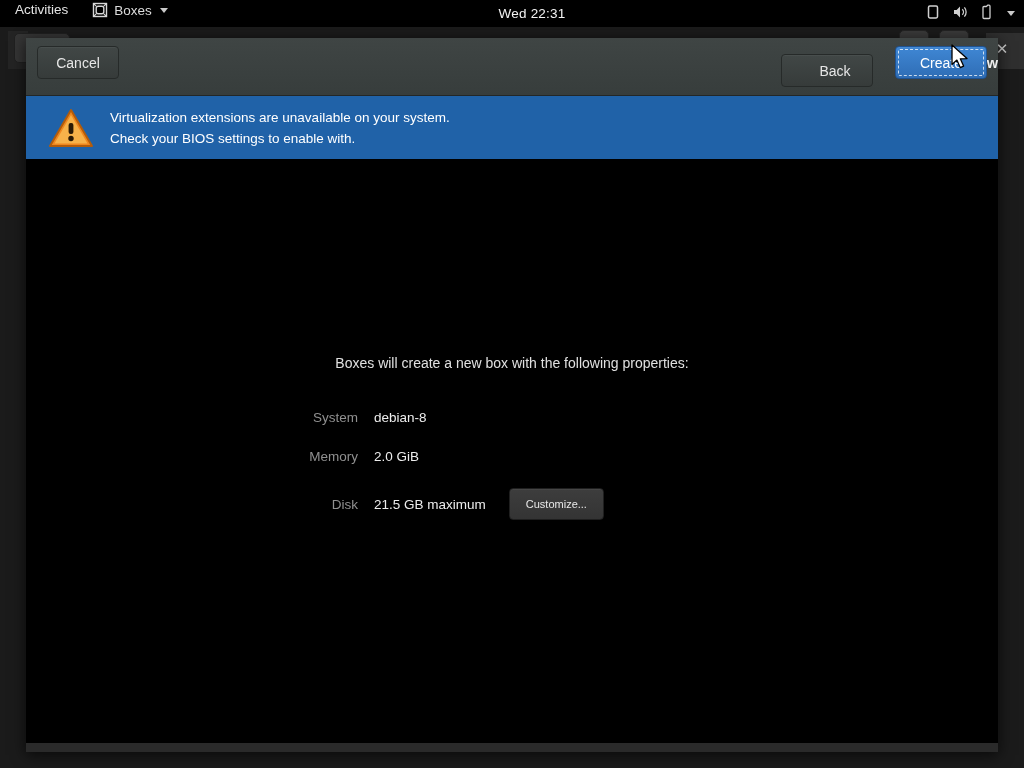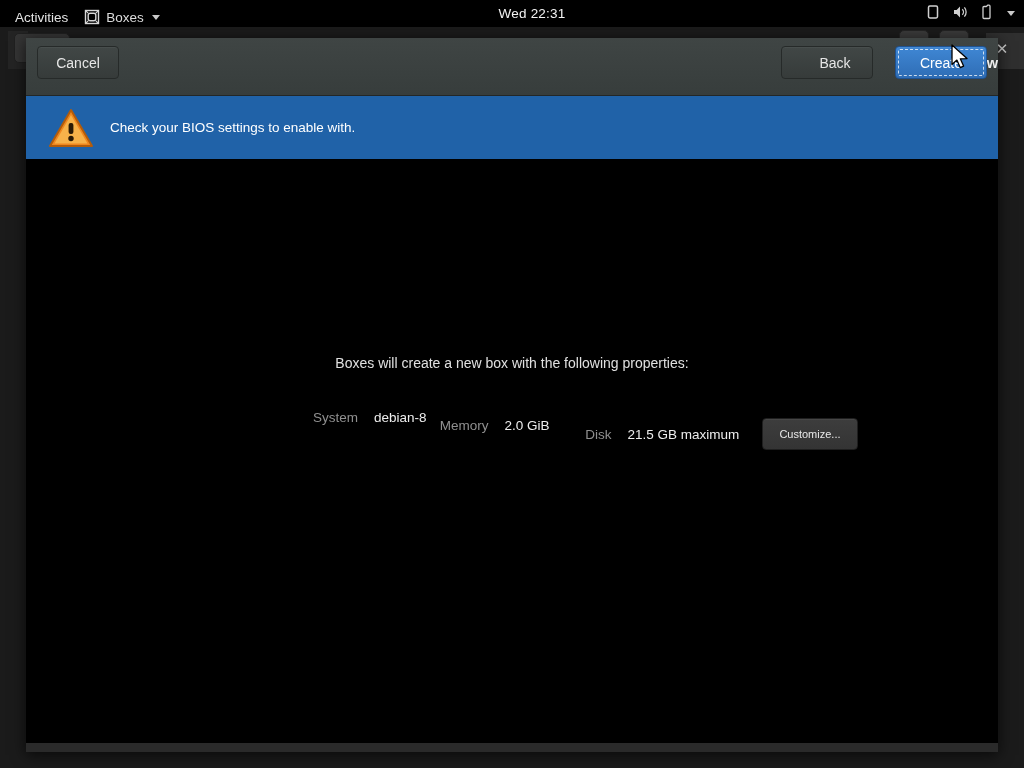--- a/index.html
+++ b/index.html
@@ -18,21 +18,21 @@
   
   #topbar {
     position: absolute; left: 0; top: 0;
     width: 1024px; height: 27px;
     background: #000000;
     color: #d6d6d6;
     font-size: 13.5px;
   }
   #topbar-left {
     position: absolute; left: 10px; top: 0; height: 27px;
-    display: flex; align-items: flex-end; gap: 6px;
+    display: flex; align-items: flex-start; gap: 14px;
   }
   .tb-item {
     display: flex; align-items: center; gap: 6px;
     padding: 2px 5px; border-radius: 3px;
     color: #dcdcdc; white-space: nowrap;
   }
   #activities-label { font-size: 13.5px; color: #e3e3e3; }
   .boxes-icon { display: block; }
   .caret-down {
     width: 0; height: 0;
@@ -113,21 +113,21 @@
     display: flex; align-items: center; justify-content: center;
     font-size: 14px; color: #e6e6e6;
     background: linear-gradient(to bottom, #414746 0%, #363b3a 100%);
     border: 1px solid #22 2626;
     border: 1px solid #262a29;
     border-radius: 4px;
     cursor: default;
     box-shadow: 0 1px 0 rgba(255,255,255,.04) inset;
   }
   #cancel-button { left: 11px; top: 8px; width: 82px; }
-  #back-button   { right: 125px; top: 8px; width: 92px; padding-left: 16px; }
+  #back-button   { right: 125px; top: 16px; width: 92px; padding-left: 16px; }
   #create-button {
     right: 11px; top: 8px; width: 92px;
     background: linear-gradient(to bottom, #3f87d4 0%, #2f6db5 100%);
     border: 1px solid #1f5291;
     color: #ffffff;
   }
   #create-button .focus-ring {
     position: absolute; left: 2px; top: 2px; right: 2px; bottom: 2px;
     border: 1px dashed rgba(255,255,255,.75);
     border-radius: 2px;
@@ -163,21 +163,21 @@
     top: 196px;
   }
   #summary-intro {
     text-align: center;
     color: #e0e0e0;
     font-size: 14px;
     margin-bottom: 31px;
   }
   #props {
     display: flex;
-    flex-direction: row;
+    flex-direction: column;
     gap: 0px;
     width: 340px;
     margin: 0 auto 0 270px;
   }
   .prop-row {
     display: flex; align-items: center;
     height: 31px;
     margin-bottom: 0px;
   }
   .prop-row + .prop-row { margin-top: 8px; }
@@ -290,20 +290,21 @@
     <div id="warning-banner">
       <span id="warning-icon">
         <svg width="46" height="42" viewBox="0 0 46 42">
           <path d="M23 3 L44 39 H2 Z" fill="#f0871f" stroke="#b35c0a" stroke-width="2" stroke-linejoin="round"></path>
           <path d="M23 8 L39.5 36.5 H6.5 Z" fill="#f7b24a" stroke="none"></path>
           <rect x="20.6" y="16" width="4.8" height="11" rx="2" fill="#2b1a05"></rect>
           <circle cx="23" cy="31.5" r="2.7" fill="#2b1a05"></circle>
         </svg>
       </span>
       <div id="warning-text">
+        <div>Virtualization extensions are unavailable on your system.</div>
         <div>Check your BIOS settings to enable with.</div>
       </div>
     </div>
 
     <div id="dialog-body">
       <div id="summary">
 
         <div id="summary-intro">Boxes will create a new box with the following properties:</div>
 
         <div id="props">

